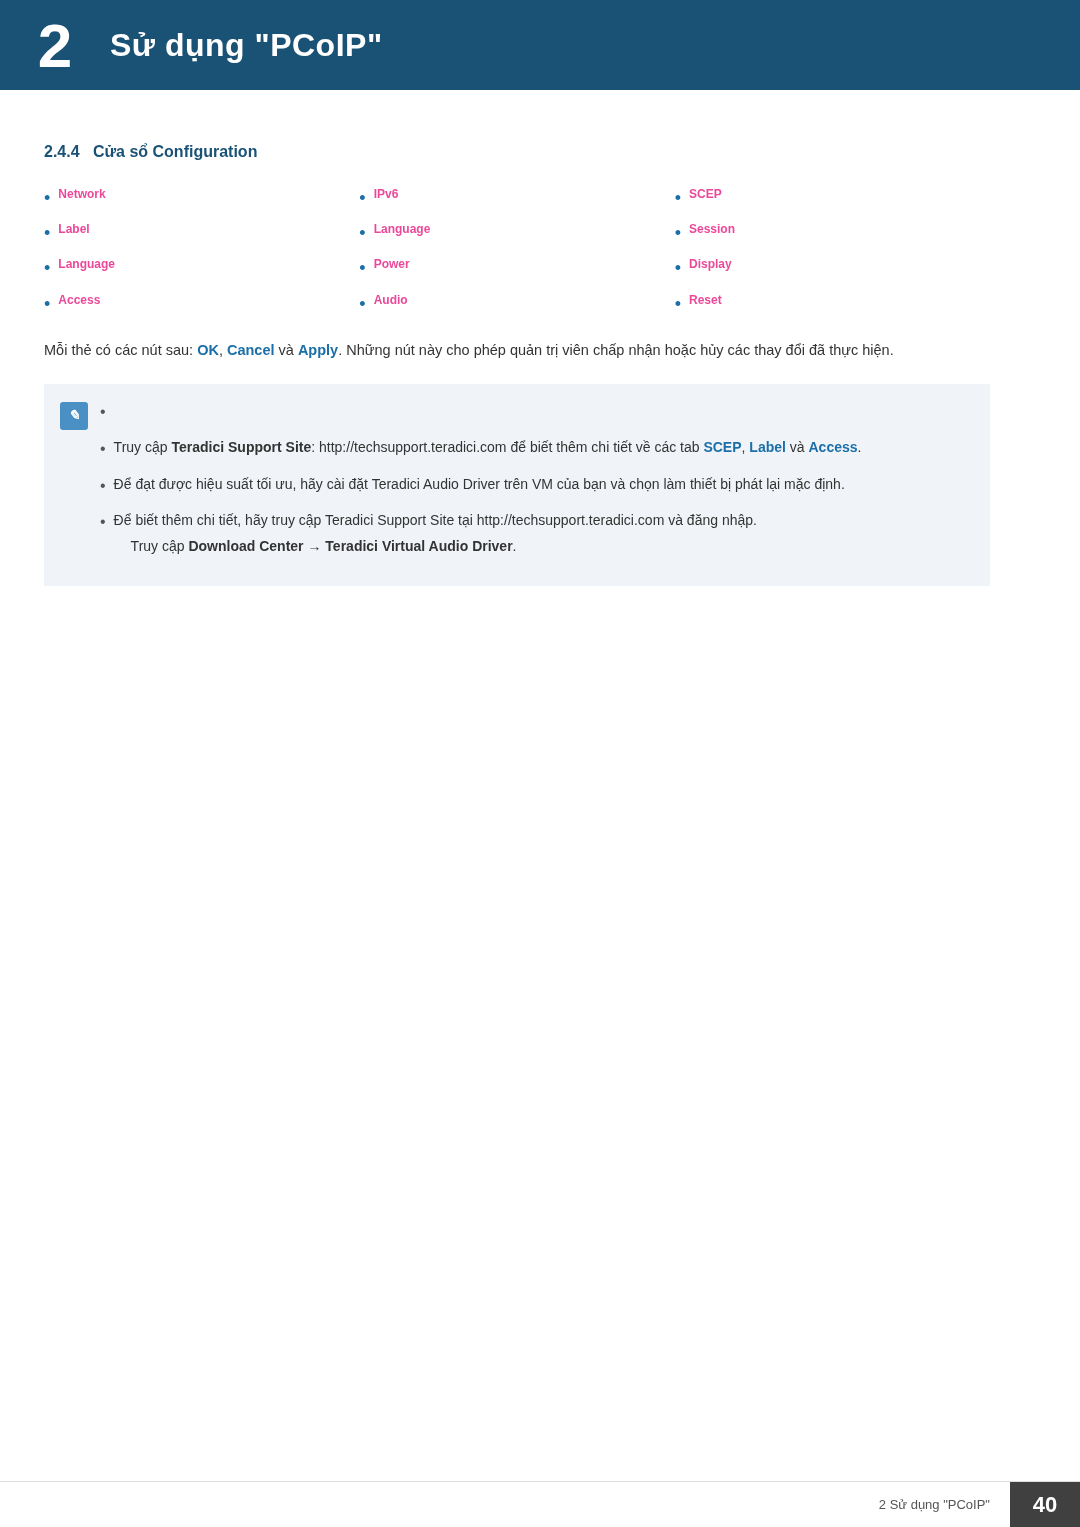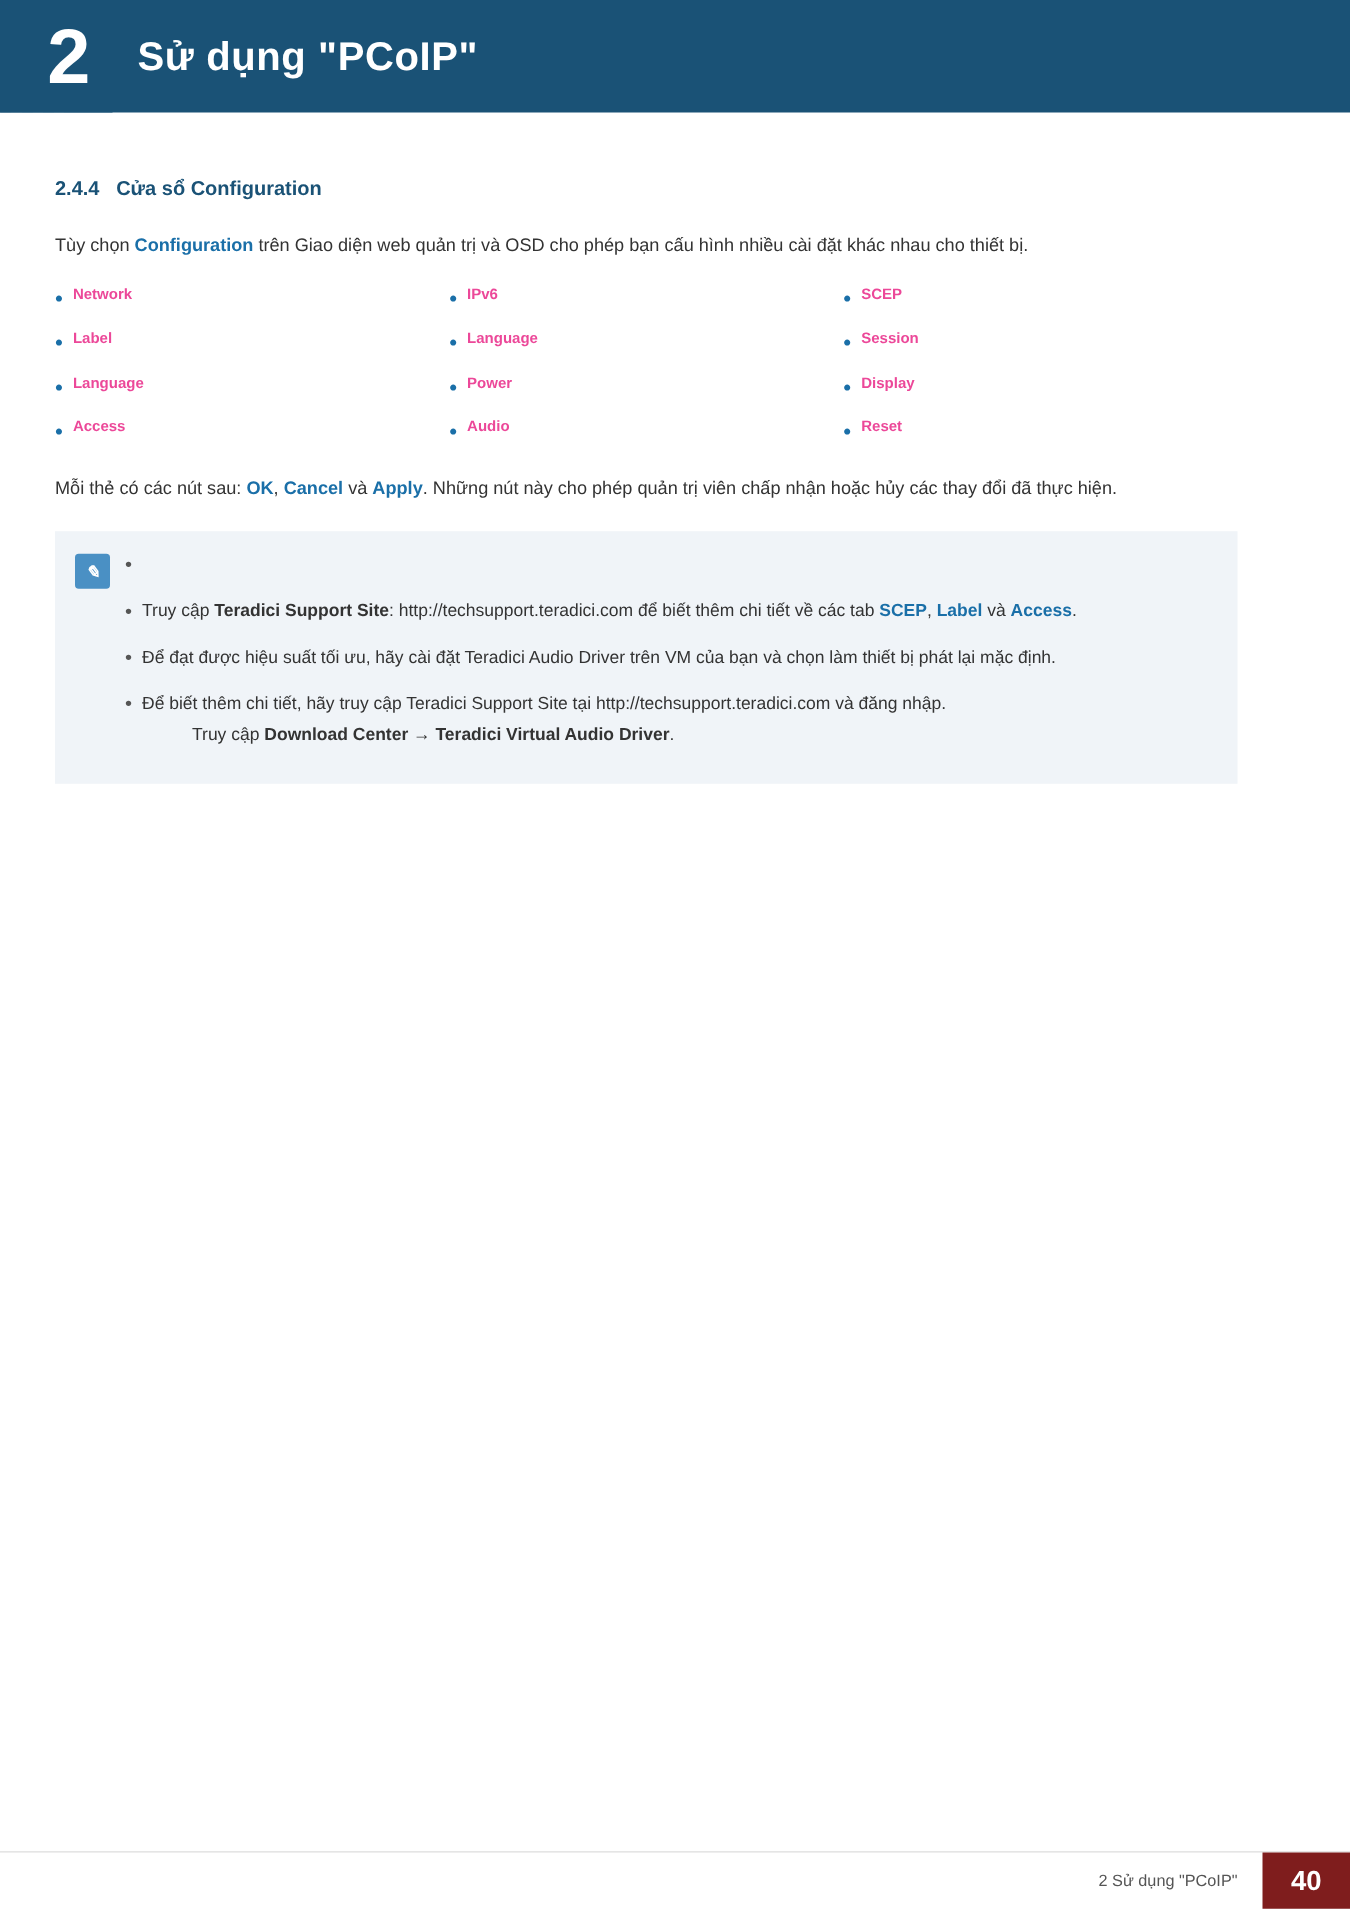--- a/index.html
+++ b/index.html
@@ -181,21 +181,21 @@
       margin-right: 8px;
       margin-top: 0px;
       flex-shrink: 0;
     }
 
     .note-list li .note-text {
       flex: 1;
     }
 
     .sub-para {
-      margin-left: 40px;
+      margin-left: 17px;
       margin-top: 4px;
       font-size: 14px;
       color: #333;
     }
 
     
     .footer {
       position: absolute;
       bottom: 0;
       left: 0;
@@ -210,21 +210,21 @@
 
     .footer-text {
       font-size: 13px;
       color: #555;
       margin-right: 20px;
     }
 
     .footer-page-box {
       width: 70px;
       height: 46px;
-      background: #7f1d1d;
+      background: #404040;
       display: flex;
       align-items: center;
       justify-content: center;
     }
 
     .footer-page-num {
       color: white;
       font-size: 22px;
       font-weight: bold;
     }
@@ -245,23 +245,20 @@
   <span class="chapter-title-text">Sử dụng "PCoIP"</span>
 </div>
 
 <div class="main-content">
 
   <div class="section-heading">
     <span>2.4.4</span>&nbsp;&nbsp;
     <span>Cửa sổ Configuration</span>
   </div>
 
-  <p class="body-para">
-    Tùy chọn <span class="highlight-blue">Configuration</span> trên Giao diện web quản trị và OSD cho phép bạn cấu hình nhiều cài đặt khác nhau cho thiết bị.
-  </p>
 
 
   <div class="bullet-table">
     <div class="bullet-row">
       <div class="bullet-col">
         <span class="bullet-dot">•</span>
         <span class="bullet-item-text">Network</span>
       </div>
       <div class="bullet-col">
         <span class="bullet-dot">•</span>

